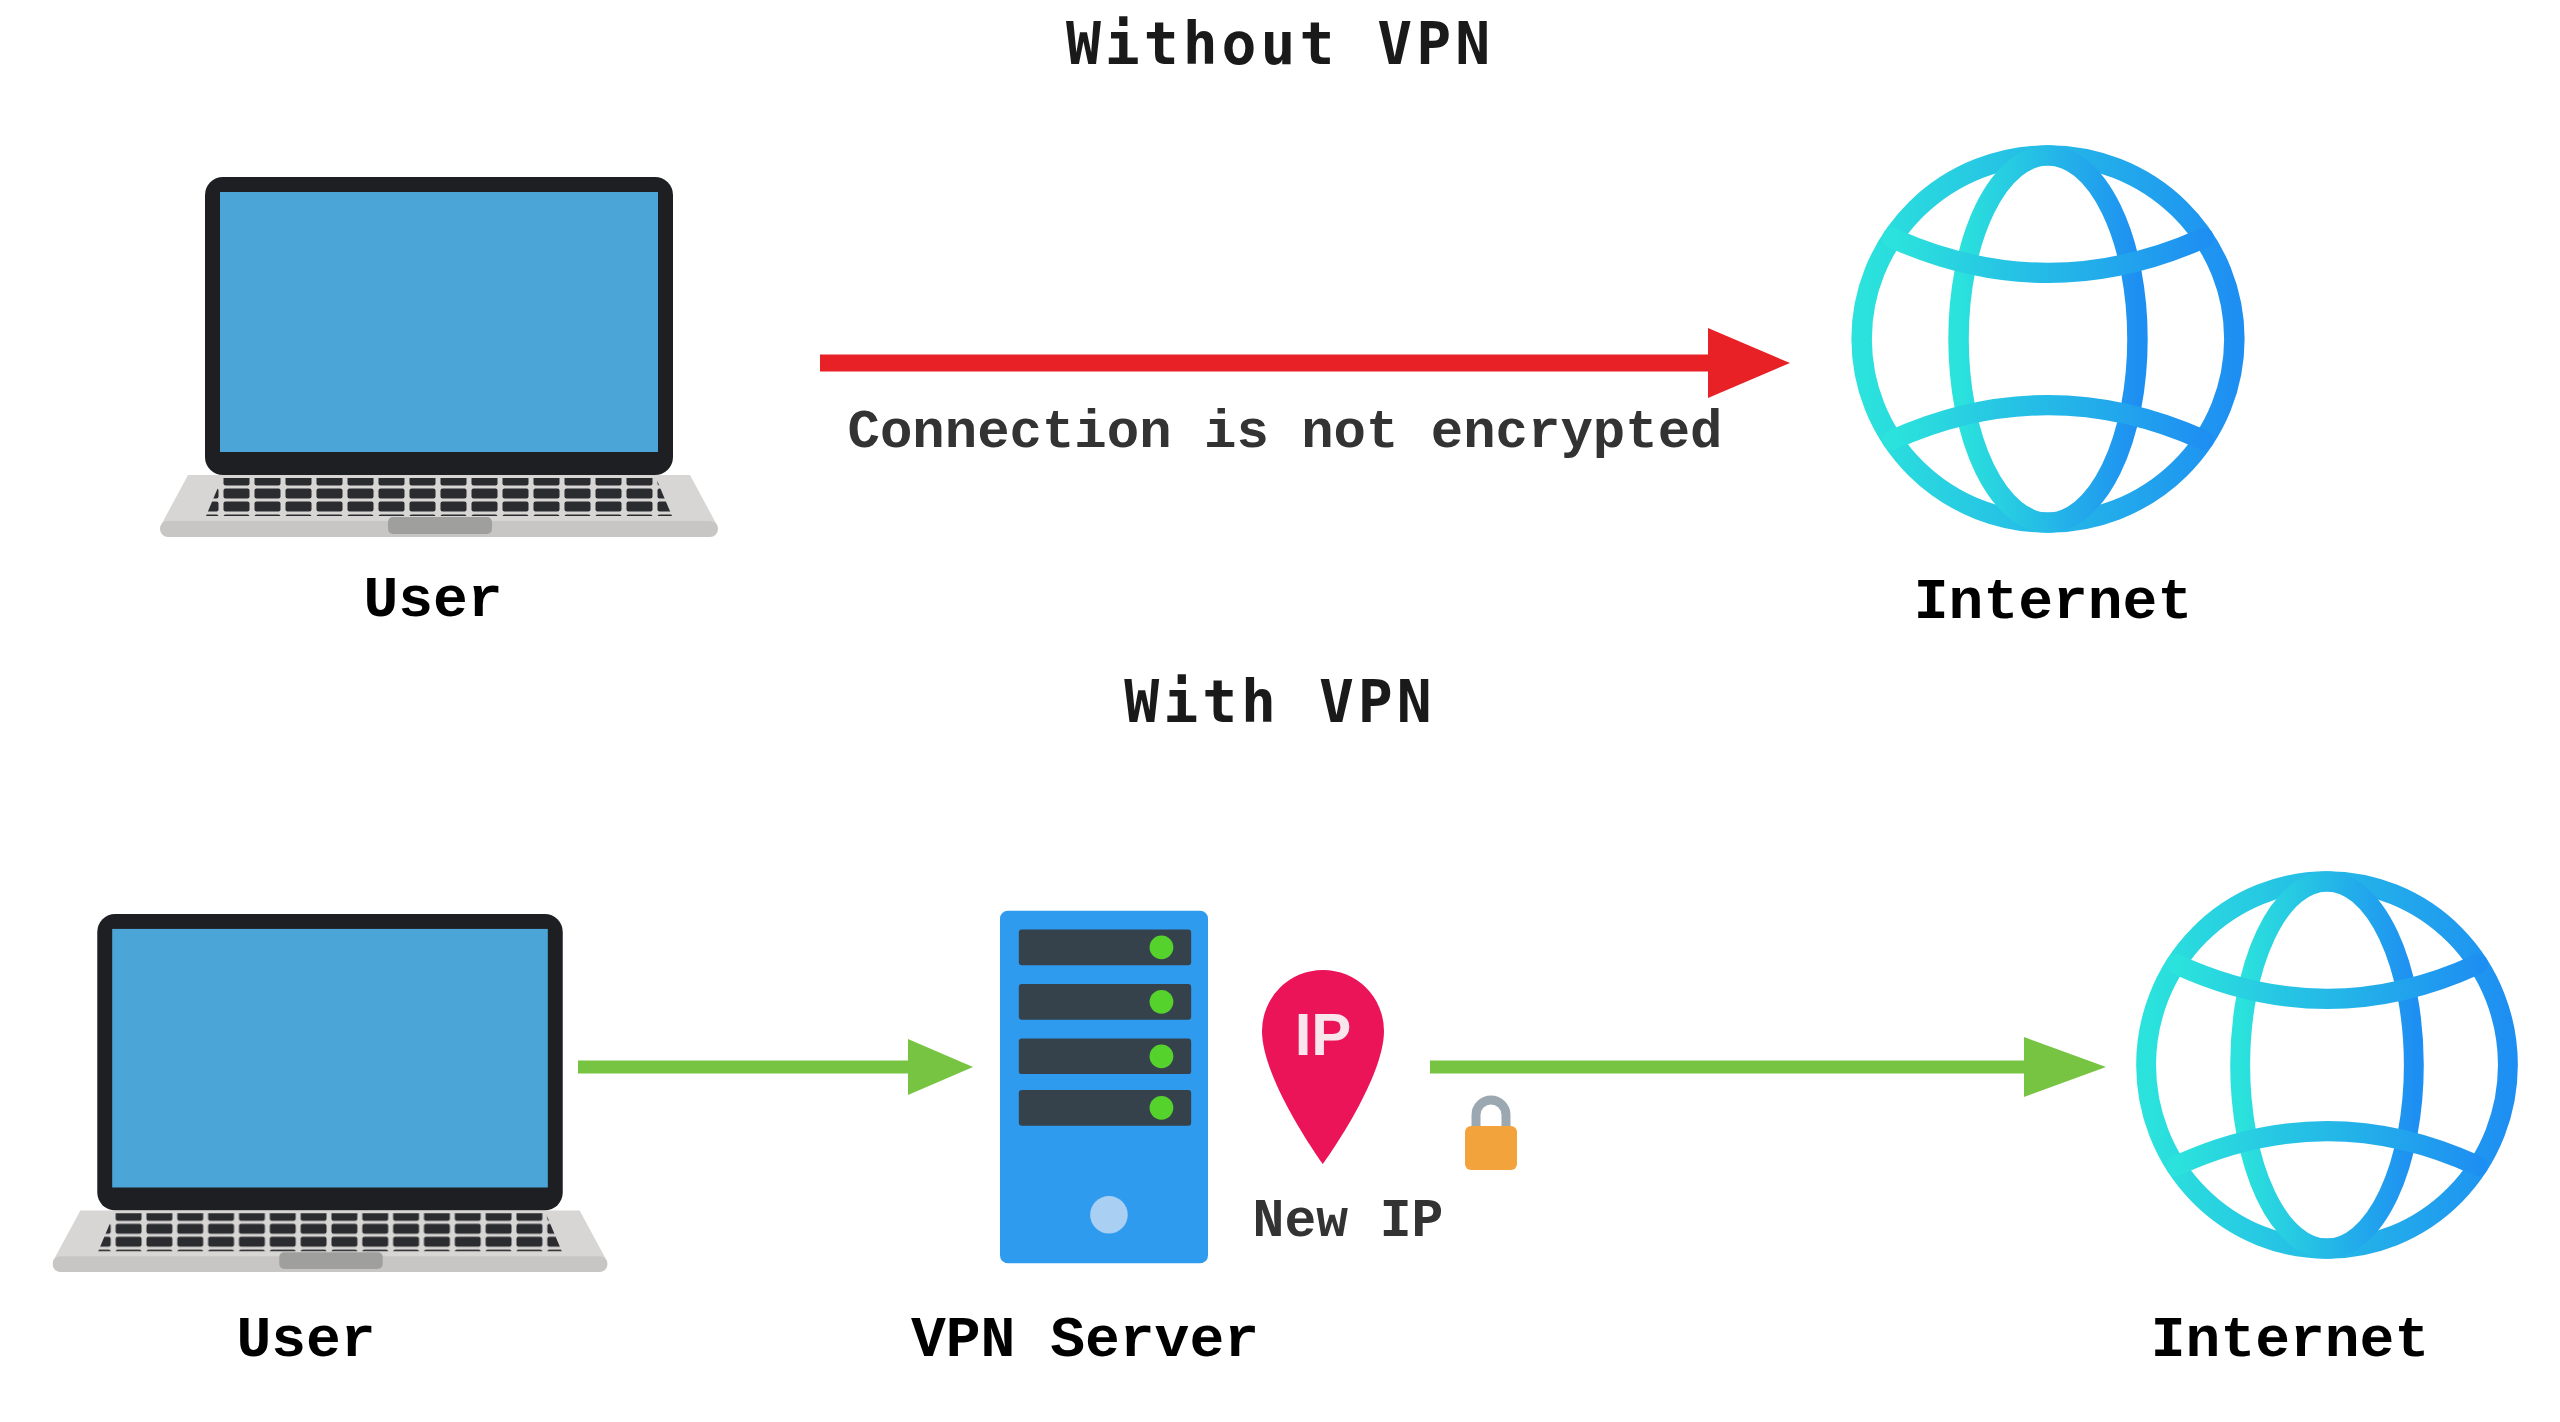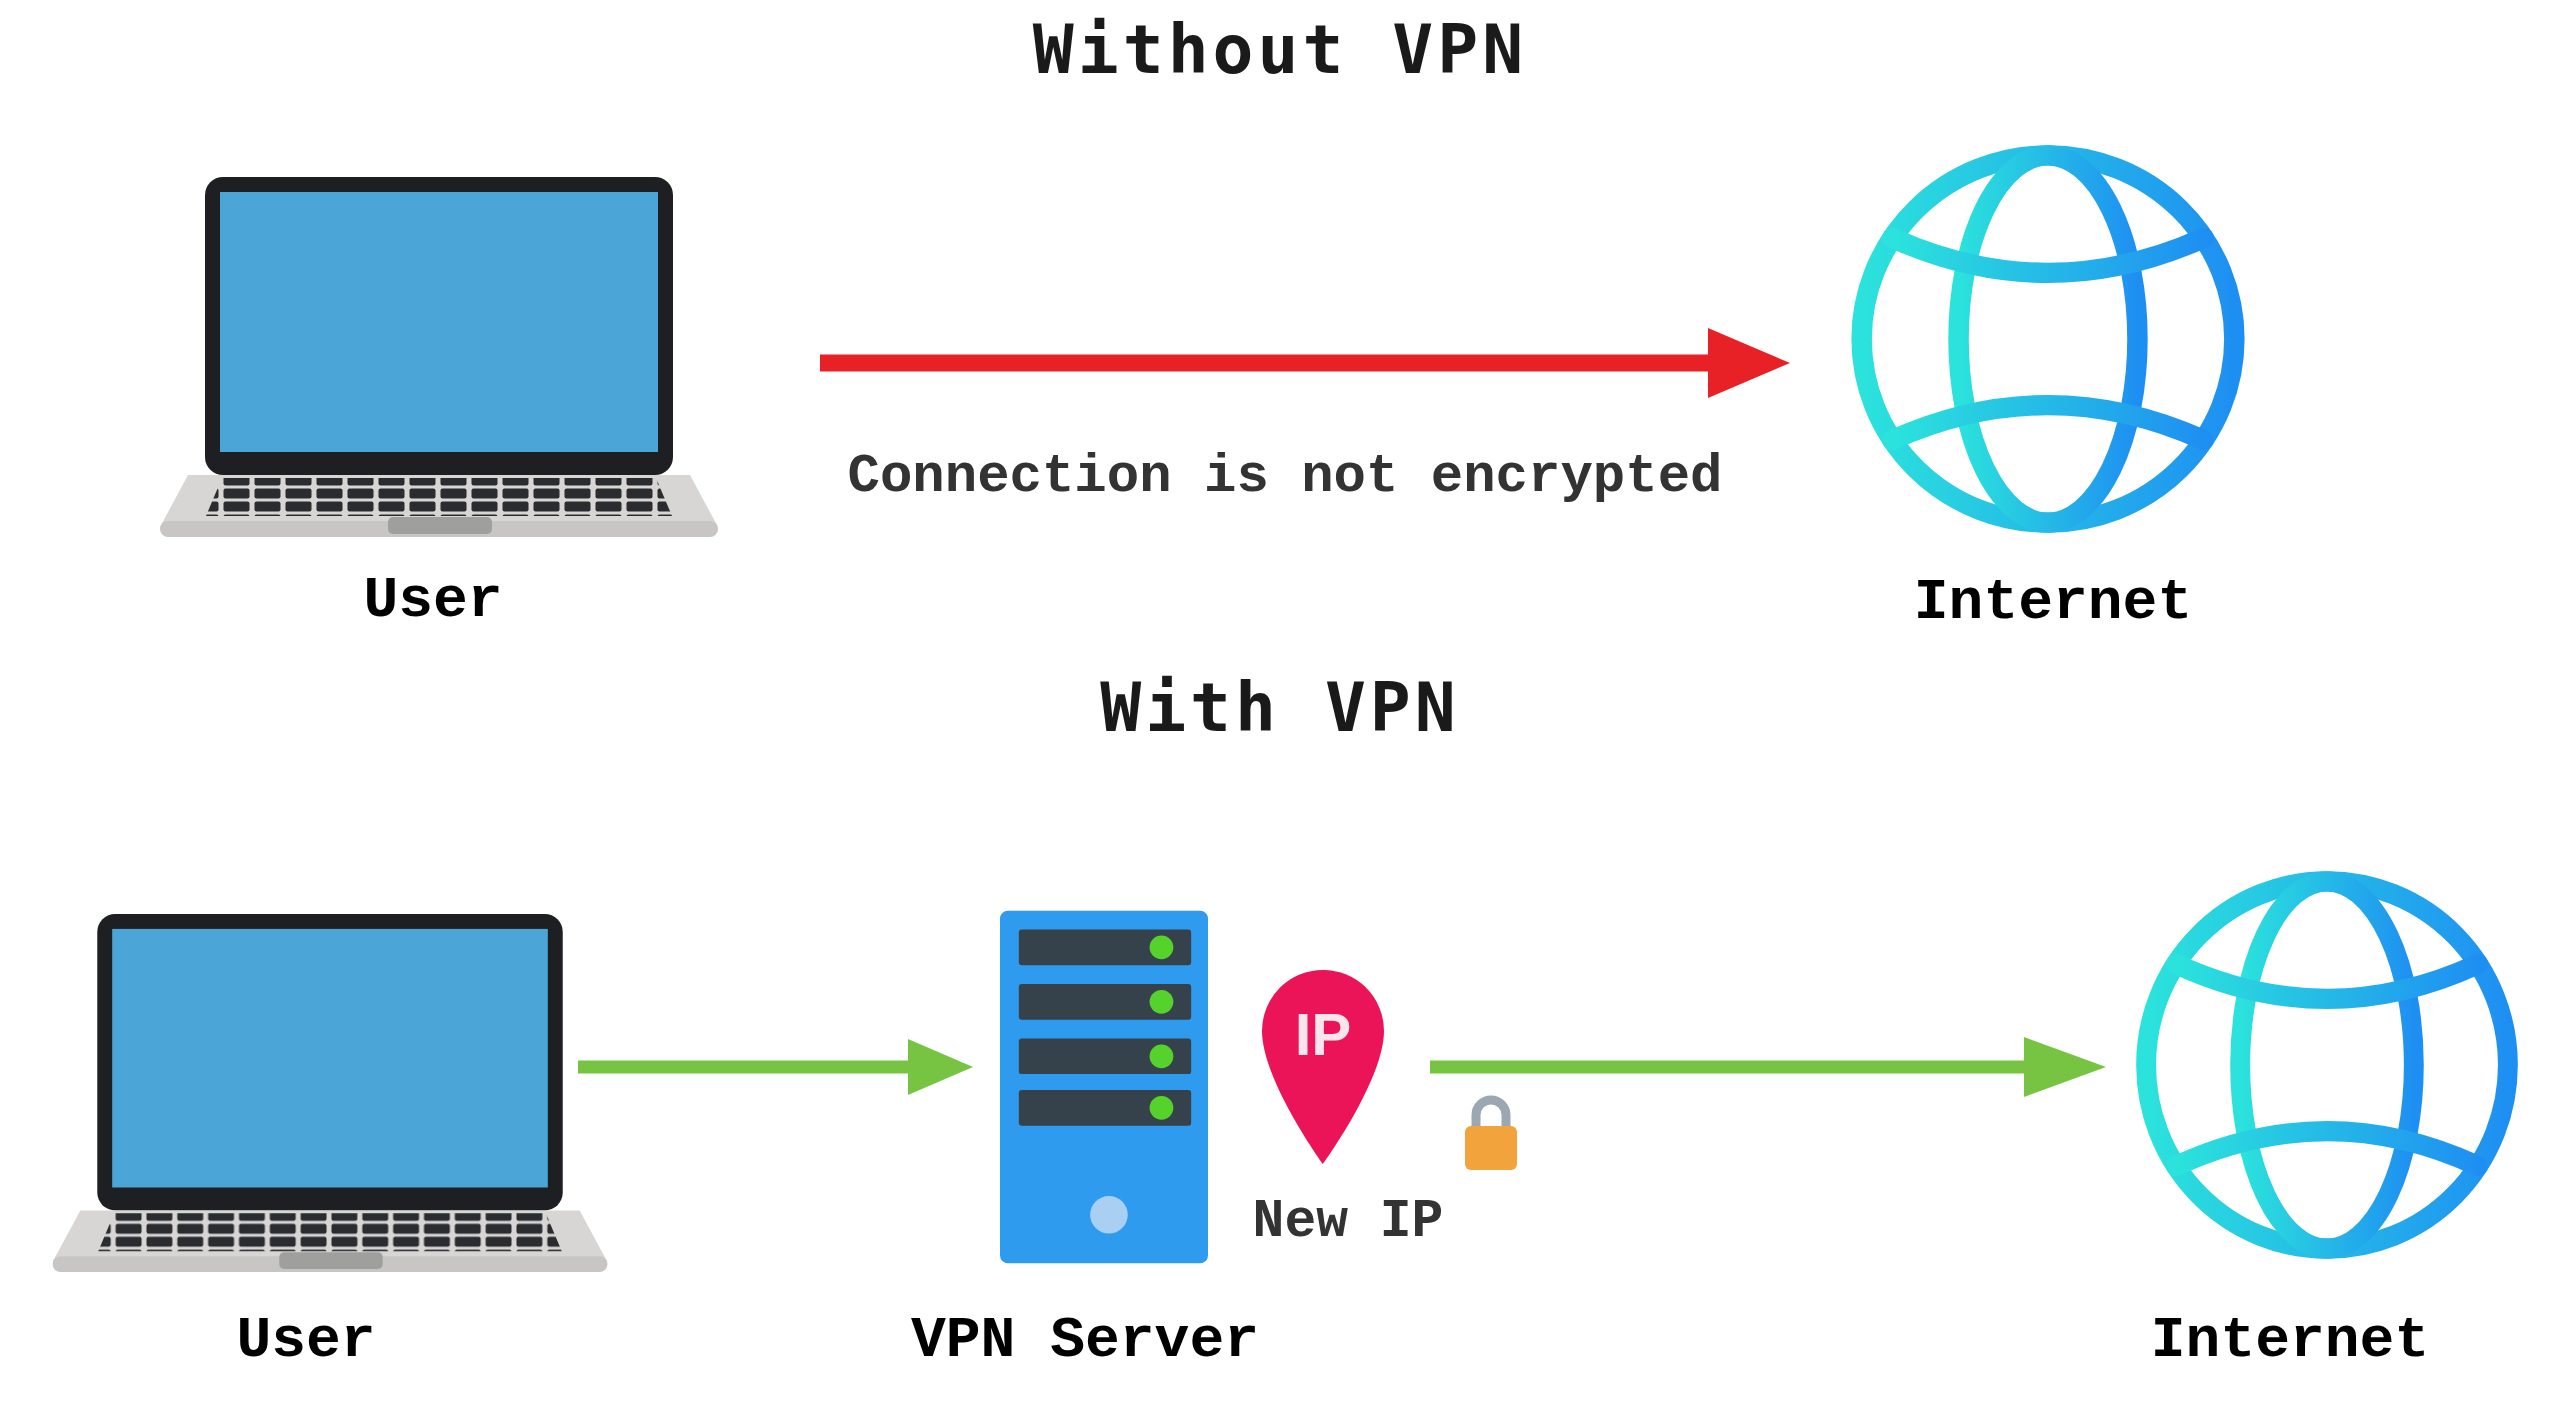--- a/index.html
+++ b/index.html
@@ -10,21 +10,21 @@
     background: #ffffff;
     overflow: hidden;
     font-family: "Liberation Mono", monospace;
   }
   .abs { position: absolute; }
   .title {
     left: 0; width: 2560px;
     text-align: center;
     font-family: "DejaVu Sans Mono", monospace;
     font-weight: 700;
-    font-size: 68px;
+    font-size: 58px;
     color: #1a1a1a;
     letter-spacing: 4px;
     white-space: nowrap;
   }
   .node-label {
     text-align: center;
     font-family: "Liberation Mono", monospace;
     font-weight: 700;
     font-size: 58px;
     color: #000000;
@@ -80,21 +80,21 @@
 
   <svg class="abs" style="left:160px; top:175px;" width="560" height="370" viewBox="0 0 560 370">
     <use href="#laptopSym"></use>
   </svg>
   <div class="abs node-label" style="left:283px; top:568px; width:300px;">User</div>
 
   <svg class="abs" style="left:812px; top:325px;" width="985" height="76" viewBox="0 0 985 76">
     <line x1="8" y1="38" x2="898" y2="38" stroke="#E82127" stroke-width="17"></line>
     <polygon points="896,3 978,38 896,73" fill="#E82127"></polygon>
   </svg>
-  <div class="abs caption center" style="left:790px; top:402px; width:990px; font-size:54px;margin-top:44px;">Connection is not encrypted</div>
+  <div class="abs caption center" style="left:790px; top:402px; width:990px; font-size:54px;">Connection is not encrypted</div>
 
   <svg class="abs" style="left:1843px; top:137px;" width="410" height="404" viewBox="0 0 220 220" preserveAspectRatio="none">
     <use href="#globeSym"></use>
   </svg>
   <div class="abs node-label" style="left:1853px; top:570px; width:400px;">Internet</div>
 
   <div class="abs title" style="top:668px;text-align:center;">With VPN</div>
 
   <svg class="abs" style="left:52px; top:912px;" width="558" height="368" viewBox="0 0 560 370">
     <use href="#laptopSym"></use>

